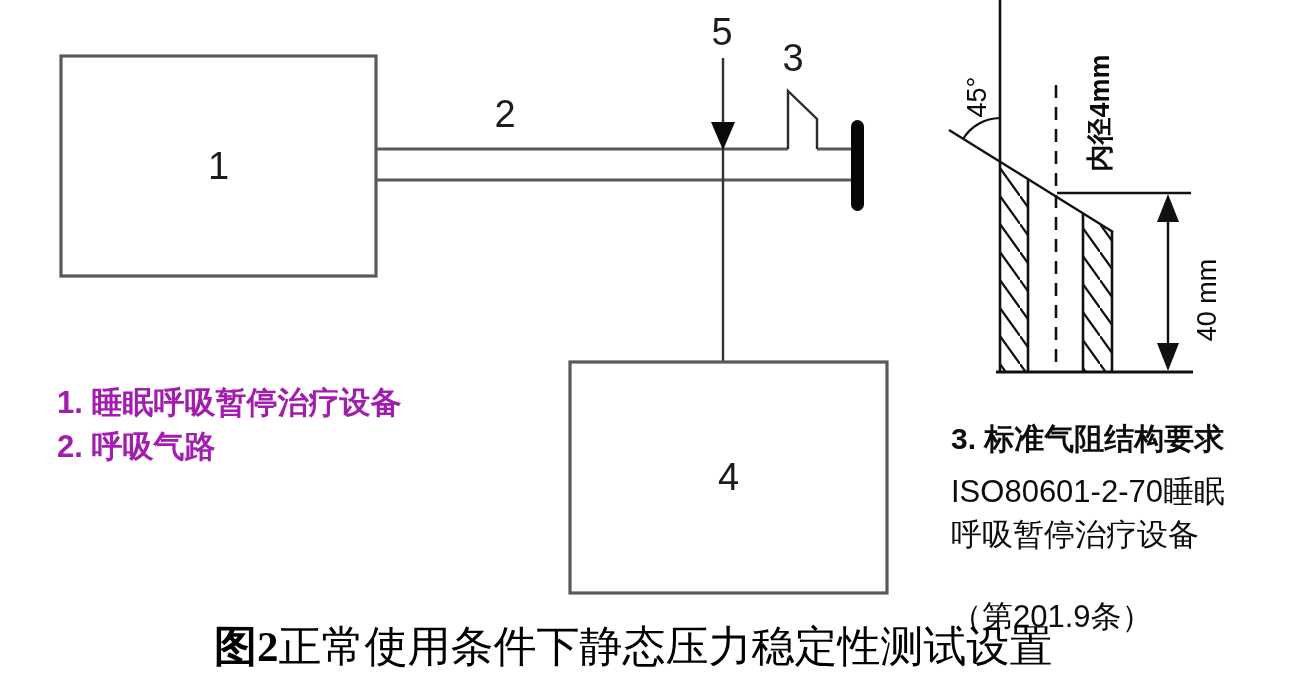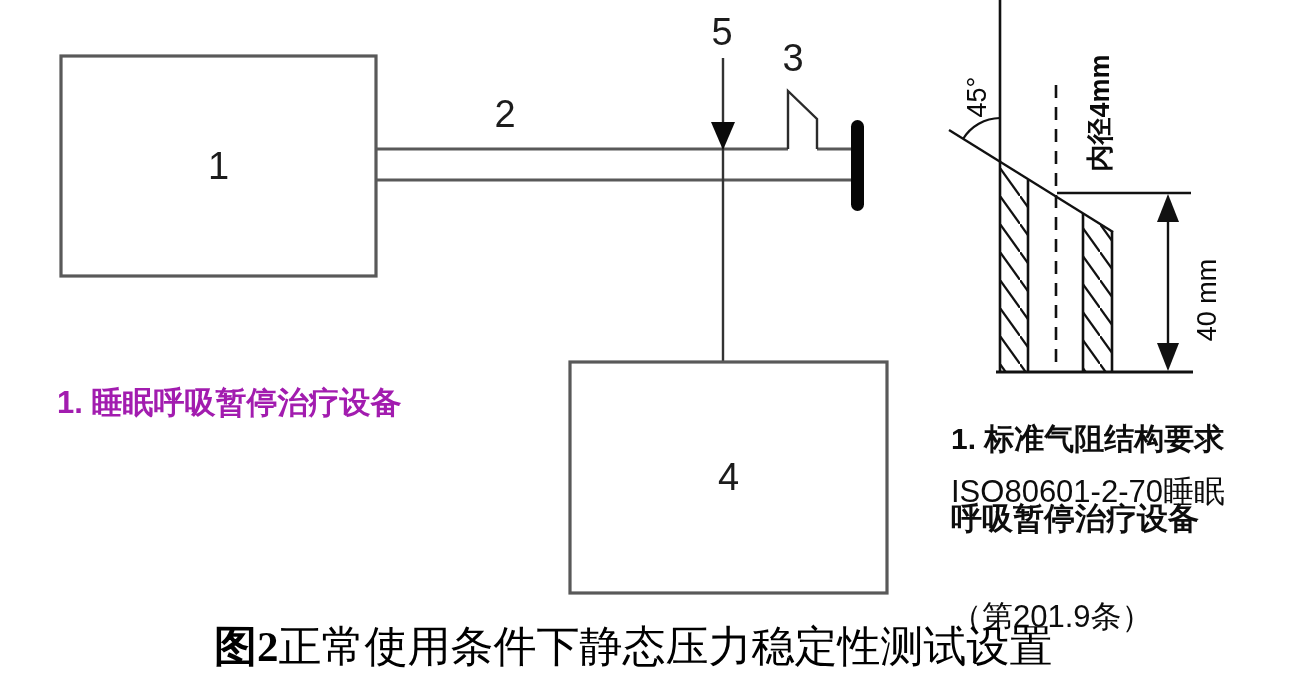--- a/index.html
+++ b/index.html
@@ -117,24 +117,25 @@
   <div class="num" style="left:793px;top:58px;">3</div>
   <div class="boxnum" style="left:570px;top:362px;width:317px;height:231px;">4</div>
   <div class="num" style="left:722px;top:32px;">5</div>
 
   <div class="rot" style="left:977px;top:97px;">45°</div>
   <div class="rot bold" style="left:1100px;top:113px;">内径4mm</div>
   <div class="rot" style="left:1207px;top:300px;">40 mm</div>
 
   <div id="legend">
     <div>1. 睡眠呼吸暂停治疗设备</div>
+    <div>2. 呼吸气路</div>
   </div>
 
-  <div class="note-line bold" style="top:419px;">1. 标准气阻结构要求</div>
+  <div class="note-line bold" style="top:419px;">3. 标准气阻结构要求</div>
   <div class="note-line" style="top:471px;">ISO80601-2-70睡眠</div>
-  <div class="note-line" style="top:498px;font-weight:bold;">呼吸暂停治疗设备</div>
+  <div class="note-line" style="top:514px;">呼吸暂停治疗设备</div>
   <div class="note-line" style="top:573px;margin-top:23px;">（第201.9条）</div>
 
   <div id="caption">
     <span class="cap-prefix">图2</span><span>正常使用条件下静态压力稳定性测试设置</span>
   </div>
 
 </div>
 
 </body></html>

